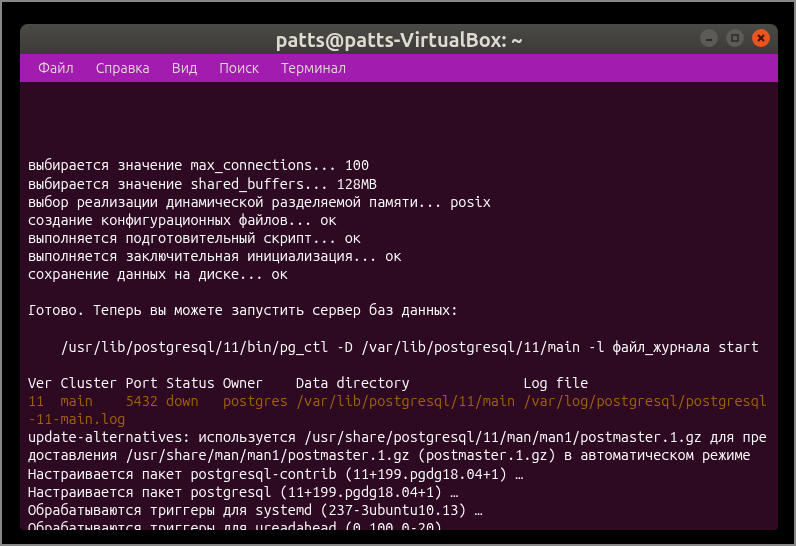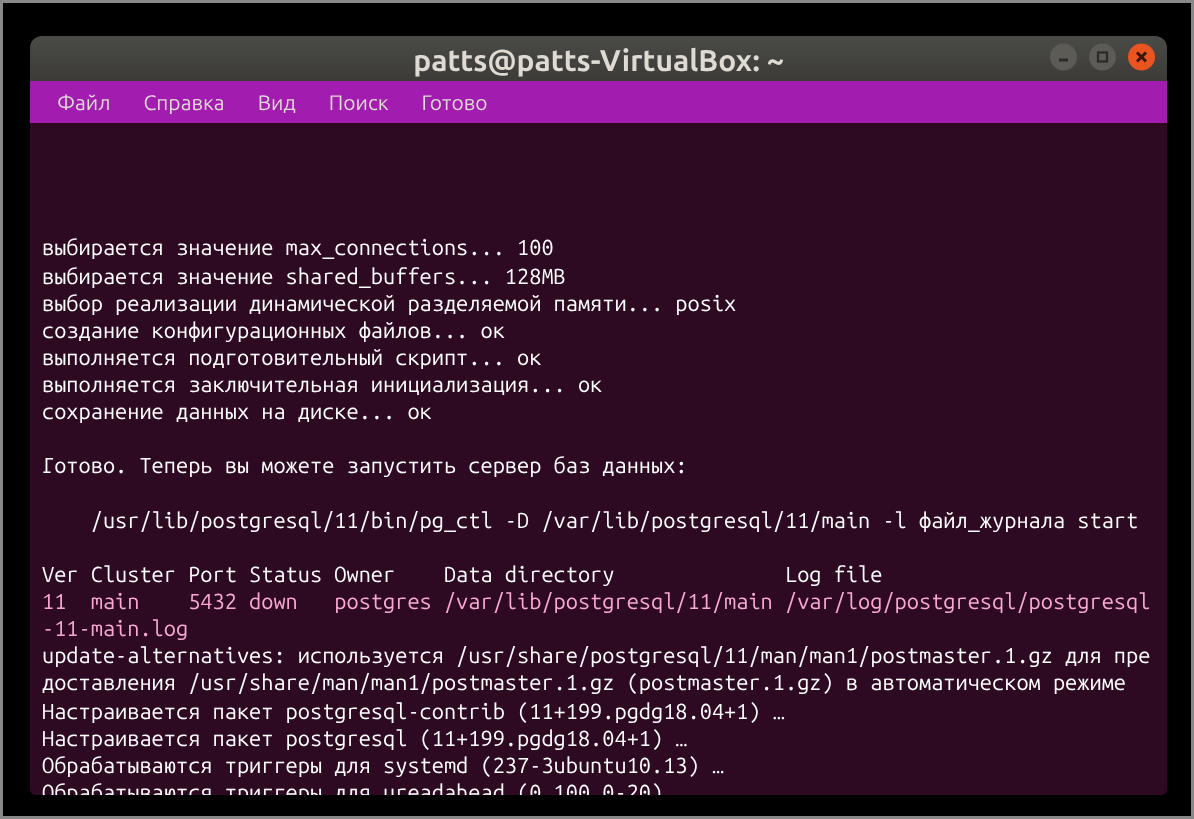--- a/index.html
+++ b/index.html
@@ -82,21 +82,21 @@
       flex: 1;
       background: #2d0922;
       color: #ffffff;
       padding: 20px 8px 8px 8px;
       line-height: 1.25;
       white-space: pre-wrap;
       word-break: break-all;
       overflow: hidden;
     }
     .line { display: block; }
-    .red { color: #f9a8d4; }
+    .red { color: #a16207; }
     .green { color: #8ae234; font-weight: bold; }
     .blue { color: #729fcf; font-weight: bold; }
     .white { color: #fff; }
     .highlight-box {
       display: inline-block;
       border: 3px solid #d40000;
       border-radius: 10px;
       padding: 0 6px 2px 6px;
       margin-left: -2px;
     }
@@ -134,20 +134,20 @@
           </svg>
       </div>
     </div>
   </div>
 
   <div class="menubar">
     <span class="menu-item">Файл</span>
     <span class="menu-item">Справка</span>
     <span class="menu-item">Вид</span>
     <span class="menu-item">Поиск</span>
-    <span class="menu-item">Готово</span>
+    <span class="menu-item">Терминал</span>
   </div>
 
   <div class="terminal-body" id="term-body">
     
   <span class="line white">выбирается значение max_connections... 100</span><span class="line white">выбирается значение shared_buffers... 128MB</span><span class="line white">выбор реализации динамической разделяемой памяти... posix</span><span class="line white">создание конфигурационных файлов... ок</span><span class="line white">выполняется подготовительный скрипт... ок</span><span class="line white">выполняется заключительная инициализация... ок</span><span class="line white">сохранение данных на диске... ок</span><span class="line white">&nbsp;</span><span class="line white">Готово. Теперь вы можете запустить сервер баз данных:</span><span class="line white">&nbsp;</span><span class="line white">    /usr/lib/postgresql/11/bin/pg_ctl -D /var/lib/postgresql/11/main -l файл_журнала start</span><span class="line white">&nbsp;</span><span class="line white">Ver Cluster Port Status Owner    Data directory              Log file</span><span class="line red">11  main    5432 down   postgres /var/lib/postgresql/11/main /var/log/postgresql/postgresql-11-main.log</span><span class="line white">update-alternatives: используется /usr/share/postgresql/11/man/man1/postmaster.1.gz для предоставления /usr/share/man/man1/postmaster.1.gz (postmaster.1.gz) в автоматическом режиме</span><span class="line white">Настраивается пакет postgresql-contrib (11+199.pgdg18.04+1) …</span><span class="line white">Настраивается пакет postgresql (11+199.pgdg18.04+1) …</span><span class="line white">Обрабатываются триггеры для systemd (237-3ubuntu10.13) …</span><span class="line white">Обрабатываются триггеры для ureadahead (0.100.0-20) …</span><span class="line"><span class="green">patts@patts-VirtualBox</span><span class="white">:</span><span class="blue">~</span><span class="white">$ </span><span class="highlight-box"><span class="white">sudo su - postgres</span><span class="cursor"></span></span></span></div>
 
 </div>
 
 </body></html>

